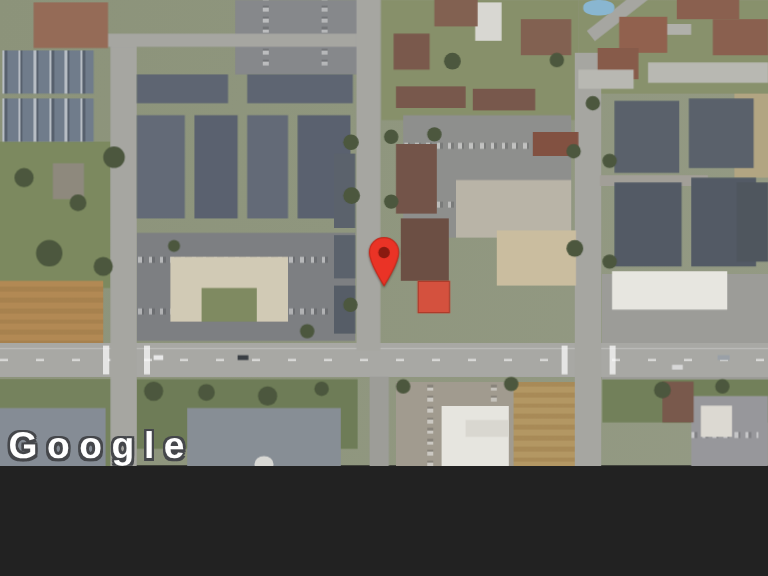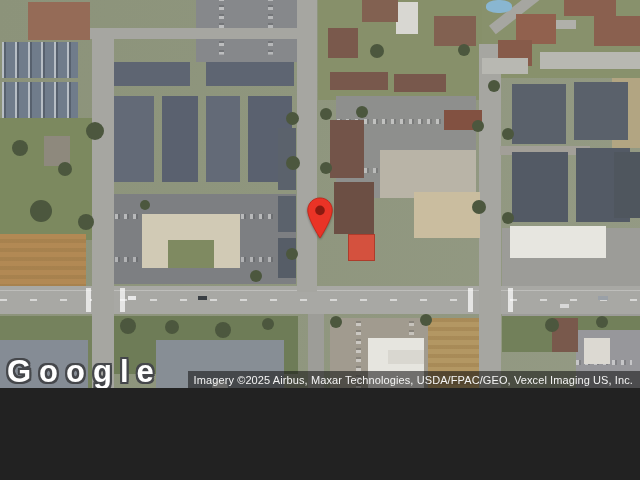--- a/index.html
+++ b/index.html
@@ -179,17 +179,14 @@
 
   <div id="marker" style="left: 307px; top: 197px;">
     <svg width="26" height="42" viewBox="0 0 26 42">
       <path id="pin-body" d="M13 1 C6.1 1 0.8 6.3 0.8 13.2 C0.8 22.4 13 41 13 41 C13 41 25.2 22.4 25.2 13.2 C25.2 6.3 19.9 1 13 1 Z" stroke-width="1" fill="#EA3326" stroke="#C3291C"></path>
       <circle id="pin-hole" cx="13" cy="13.4" r="4.8" fill="#8A1A10"></circle>
     </svg>
   </div>
 
   <div id="google-logo">Google</div>
 
-  <div id="attribution-bar">
-    <span id="attribution-text">Imagery ©2025 Airbus, Maxar Technologies, USDA/FPAC/GEO, Vexcel Imaging US, Inc.</span>
-  </div>
 
 </div>
 
 </body></html>

